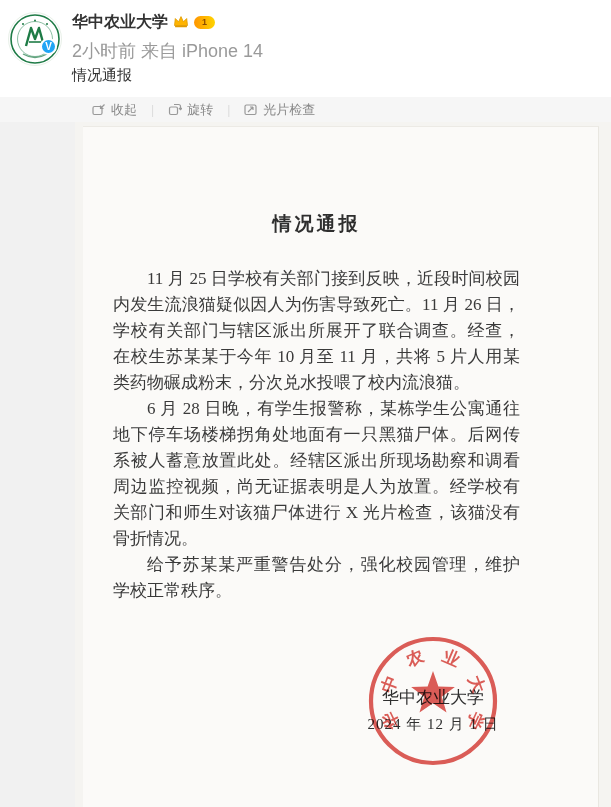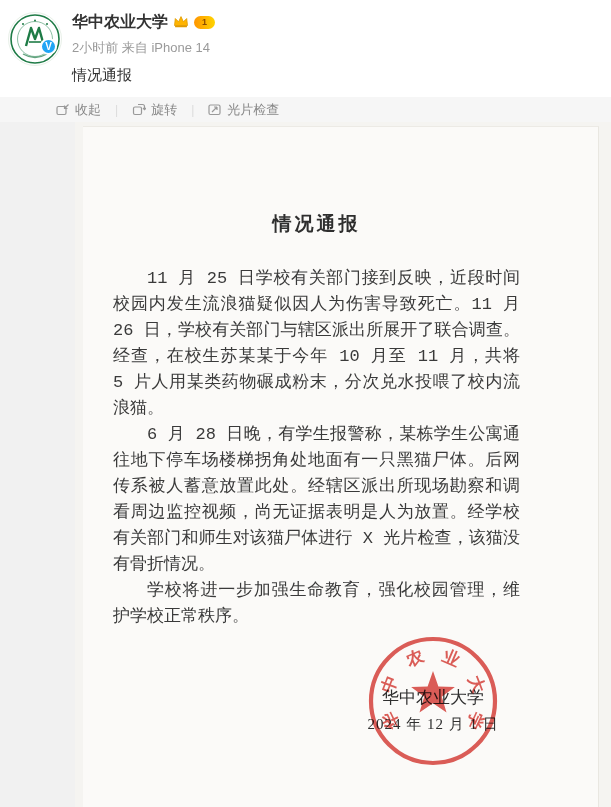--- a/index.html
+++ b/index.html
@@ -12,43 +12,43 @@
     border-radius:50%; background:#fff; border:1px solid #e8f0e8; cursor:pointer; }
   .avatar svg { display:block; }
   .v-badge { position:absolute; left:40px; top:38px; width:17px; height:17px;
     border-radius:50%; background:#20a5f5; border:2px solid #fff; color:#fff;
     font-size:10px; font-weight:bold; text-align:center; line-height:13px; }
   .user-line { position:absolute; left:72px; top:12px; display:flex; align-items:center; gap:5px; }
   .username { font-size:16px; font-weight:bold; color:#333; cursor:pointer; }
   .vip-pill { display:inline-block; min-width:21px; height:13px; border-radius:7px;
     background:linear-gradient(90deg,#ff9500,#ffd400); color:#8a4b00; font-size:9px;
     font-weight:bold; text-align:center; line-height:13px; padding:0 3px; }
-  .meta-line { position:absolute; left:72px; top:39px; font-size:13px; color:#9a9a9a; }
+  .meta-line { position:absolute; left:72px; top:39px; font-size:18px; color:#9a9a9a; }
   .post-text { position:absolute; left:72px; top:66px; font-size:15px; color:#333; }
 
   
   .toolbar { height:25px; background:#f6f6f6; display:flex; align-items:center;
-    padding-left:56px; font-size:13px; color:#888; }
+    padding-left:92px; font-size:13px; color:#888; }
   .tool-item { display:flex; align-items:center; gap:5px; cursor:pointer; }
   .tool-sep { color:#dcdcdc; margin:0 14px; font-size:12px; }
   .tool-item svg { display:block; }
 
   
   .stage { position:relative; height:685px; background:#f1f1f1; }
   .photo { position:absolute; left:75px; top:0; right:0; bottom:0; background:#f5f4f1; cursor:pointer; }
   .paper { position:absolute; left:8px; top:4px; width:516px; bottom:0;
     background:#fbfaf8; border-top:1px solid #eceae5; border-right:1px solid #e9e7e1; }
 
   .doc-text { margin:0 78px 0 30px;
     font-family:"Liberation Serif","DejaVu Serif",serif; color:#383838; }
   .doc-title { padding-top:84px; text-align:center; font-size:19px; font-weight:bold;
     letter-spacing:3px; color:#2e2e2e; }
   .doc-body { margin-top:29px; }
   .doc-body p { font-size:17px; line-height:26px; text-align:justify;
-    text-indent:2em; color:#3a3a3a;font-family:Liberation Mono, monospace; }
+    text-indent:2em; color:#3a3a3a; }
 
   .signature-block { position:absolute; left:260px; top:558px; width:180px;
     text-align:center; font-family:"Liberation Serif","DejaVu Serif",serif;
     font-size:17px; line-height:26px; color:#2f2f2f; }
   .sig-date { font-size:15px; letter-spacing:1px; }
 
   .seal { position:absolute; left:282px; top:506px; width:136px; height:136px;
     opacity:.85; mix-blend-mode:multiply; }
 </style>
 </head>
@@ -127,21 +127,21 @@
 
 <div class="stage">
   <div class="photo">
     <div class="paper">
 
       <div class="doc-text">
         <div class="doc-title">情况通报</div>
         <div class="doc-body">
           <p>11 月 25 日学校有关部门接到反映，近段时间校园内发生流浪猫疑似因人为伤害导致死亡。11 月 26 日，学校有关部门与辖区派出所展开了联合调查。经查，在校生苏某某于今年 10 月至 11 月，共将 5 片人用某类药物碾成粉末，分次兑水投喂了校内流浪猫。</p>
           <p>6 月 28 日晚，有学生报警称，某栋学生公寓通往地下停车场楼梯拐角处地面有一只黑猫尸体。后网传系被人蓄意放置此处。经辖区派出所现场勘察和调看周边监控视频，尚无证据表明是人为放置。经学校有关部门和师生对该猫尸体进行 X 光片检查，该猫没有骨折情况。</p>
-          <p>学校将进一步加强生命教育，强化校园管理，维护学校正常秩序。</p>
+          <p>给予苏某某严重警告处分，强化校园管理，维护学校正常秩序。</p>
         </div>
       </div>
 
       <div class="signature-block">
         <div>华中农业大学</div>
         <div class="sig-date">2024 年 12 月 1 日</div>
       </div>
 
       <svg class="seal" viewBox="0 0 136 136">
         <circle cx="68" cy="68" r="62" fill="none" stroke="#d8423b" stroke-width="4.2"></circle>

